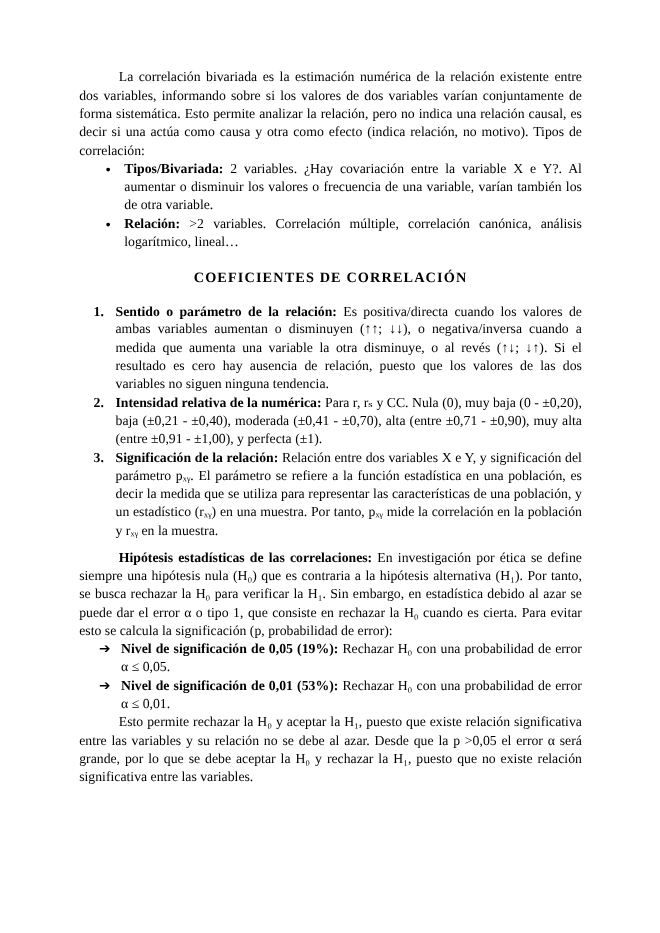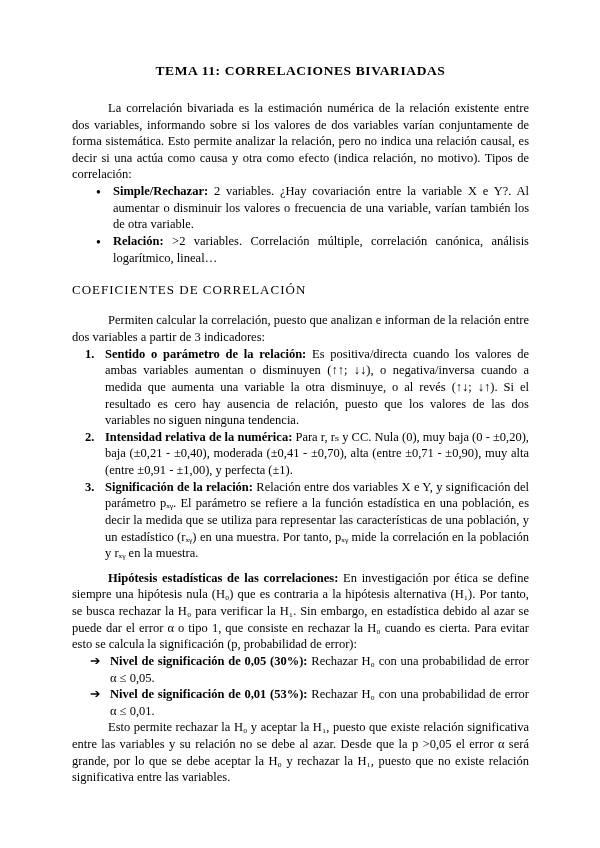--- a/index.html
+++ b/index.html
@@ -20,21 +20,22 @@
     font-size: 13.5px;
     font-weight: bold;
     text-align: center;
     letter-spacing: 0.6px;
     margin-bottom: 20px;
   }
   .para { text-align: justify; }
   .indent { text-indent: 36px; }
   .section-heading {
     font-size: 13px;
-    font-weight: normal;
+    font-weight: bold;
+    text-align: center;
     letter-spacing: 1px;
     margin: 15px 0 14px 0;
   }
   .list-item { display: flex; }
   .marker { flex: 0 0 auto; }
   .bullet-row .marker {
     width: 17px;
     margin-left: 24px;
     font-size: 8px;
     line-height: 16px;
@@ -51,38 +52,36 @@
   }
   .item-text { flex: 1; text-align: justify; }
   .spaced-top { margin-top: 8px; }
   b { font-weight: bold; }
 </style>
 </head>
 <body>
 
 <div class="page">
 
-  <h1 class="title">TEMA 11: CORRELACIONES BIVARIADAS</h1>
 
   <p class="para indent">La correlación bivariada es la estimación numérica de la relación existente entre dos variables, informando sobre si los valores de dos variables varían conjuntamente de forma sistemática. Esto permite analizar la relación, pero no indica una relación causal, es decir si una actúa como causa y otra como efecto (indica relación, no motivo). Tipos de correlación:</p>
 
   <div class="list">
     <div class="list-item bullet-row">
       <span class="marker">●</span>
-      <p class="item-text"><b>Simple/Rechazar:</b><span> 2 variables. ¿Hay covariación entre la variable X e Y?. Al aumentar o disminuir los valores o frecuencia de una variable, varían también los de otra variable.</span></p>
+      <p class="item-text"><b>Tipos/Bivariada:</b><span> 2 variables. ¿Hay covariación entre la variable X e Y?. Al aumentar o disminuir los valores o frecuencia de una variable, varían también los de otra variable.</span></p>
     </div>
     <div class="list-item bullet-row">
       <span class="marker">●</span>
       <p class="item-text"><b>Relación:</b><span> &gt;2 variables. Correlación múltiple, correlación canónica, análisis logarítmico, lineal…</span></p>
     </div>
   </div>
 
   <h2 class="section-heading">COEFICIENTES DE CORRELACIÓN</h2>
 
-  <p class="para indent">Permiten calcular la correlación, puesto que analizan e informan de la relación entre dos variables a partir de 3 indicadores:</p>
 
   <div class="list">
     <div class="list-item num-row">
       <span class="marker">1.</span>
       <p class="item-text"><b>Sentido o parámetro de la relación:</b><span> Es positiva/directa cuando los valores de ambas variables aumentan o disminuyen (↑↑; ↓↓), o negativa/inversa cuando a medida que aumenta una variable la otra disminuye, o al revés (↑↓; ↓↑). Si el resultado es cero hay ausencia de relación, puesto que los valores de las dos variables no siguen ninguna tendencia.</span></p>
     </div>
     <div class="list-item num-row">
       <span class="marker">2.</span>
       <p class="item-text"><b>Intensidad relativa de la numérica:</b><span> Para r, rₛ y CC. Nula (0), muy baja (0 - ±0,20), baja (±0,21 - ±0,40), moderada (±0,41 - ±0,70), alta (entre ±0,71 - ±0,90), muy alta (entre ±0,91 - ±1,00), y perfecta (±1).</span></p>
     </div>
@@ -90,21 +89,21 @@
       <span class="marker">3.</span>
       <p class="item-text"><b>Significación de la relación:</b><span> Relación entre dos variables X e Y, y significación del parámetro pₓᵧ. El parámetro se refiere a la función estadística en una población, es decir la medida que se utiliza para representar las características de una población, y un estadístico (rₓᵧ) en una muestra. Por tanto, pₓᵧ mide la correlación en la población y rₓᵧ en la muestra.</span></p>
     </div>
   </div>
 
   <p class="para indent spaced-top"><b>Hipótesis estadísticas de las correlaciones:</b><span> En investigación por ética se define siempre una hipótesis nula (H₀) que es contraria a la hipótesis alternativa (H₁). Por tanto, se busca rechazar la H₀ para verificar la H₁. Sin embargo, en estadística debido al azar se puede dar el error α o tipo 1, que consiste en rechazar la H₀ cuando es cierta. Para evitar esto se calcula la significación (p, probabilidad de error):</span></p>
 
   <div class="list">
     <div class="list-item arrow-row">
       <span class="marker">➔</span>
-      <p class="item-text"><b>Nivel de significación de 0,05 (30%):</b><span> Rechazar H₀ con una probabilidad de error α ≤ 0,05.</span></p>
+      <p class="item-text"><b>Nivel de significación de 0,05 (19%):</b><span> Rechazar H₀ con una probabilidad de error α ≤ 0,05.</span></p>
     </div>
     <div class="list-item arrow-row">
       <span class="marker">➔</span>
       <p class="item-text"><b>Nivel de significación de 0,01 (53%):</b><span> Rechazar H₀ con una probabilidad de error α ≤ 0,01.</span></p>
     </div>
   </div>
 
   <p class="para indent">Esto permite rechazar la H₀ y aceptar la H₁, puesto que existe relación significativa entre las variables y su relación no se debe al azar. Desde que la p &gt;0,05 el error α será grande, por lo que se debe aceptar la H₀ y rechazar la H₁, puesto que no existe relación significativa entre las variables.</p>
 
 </div>

